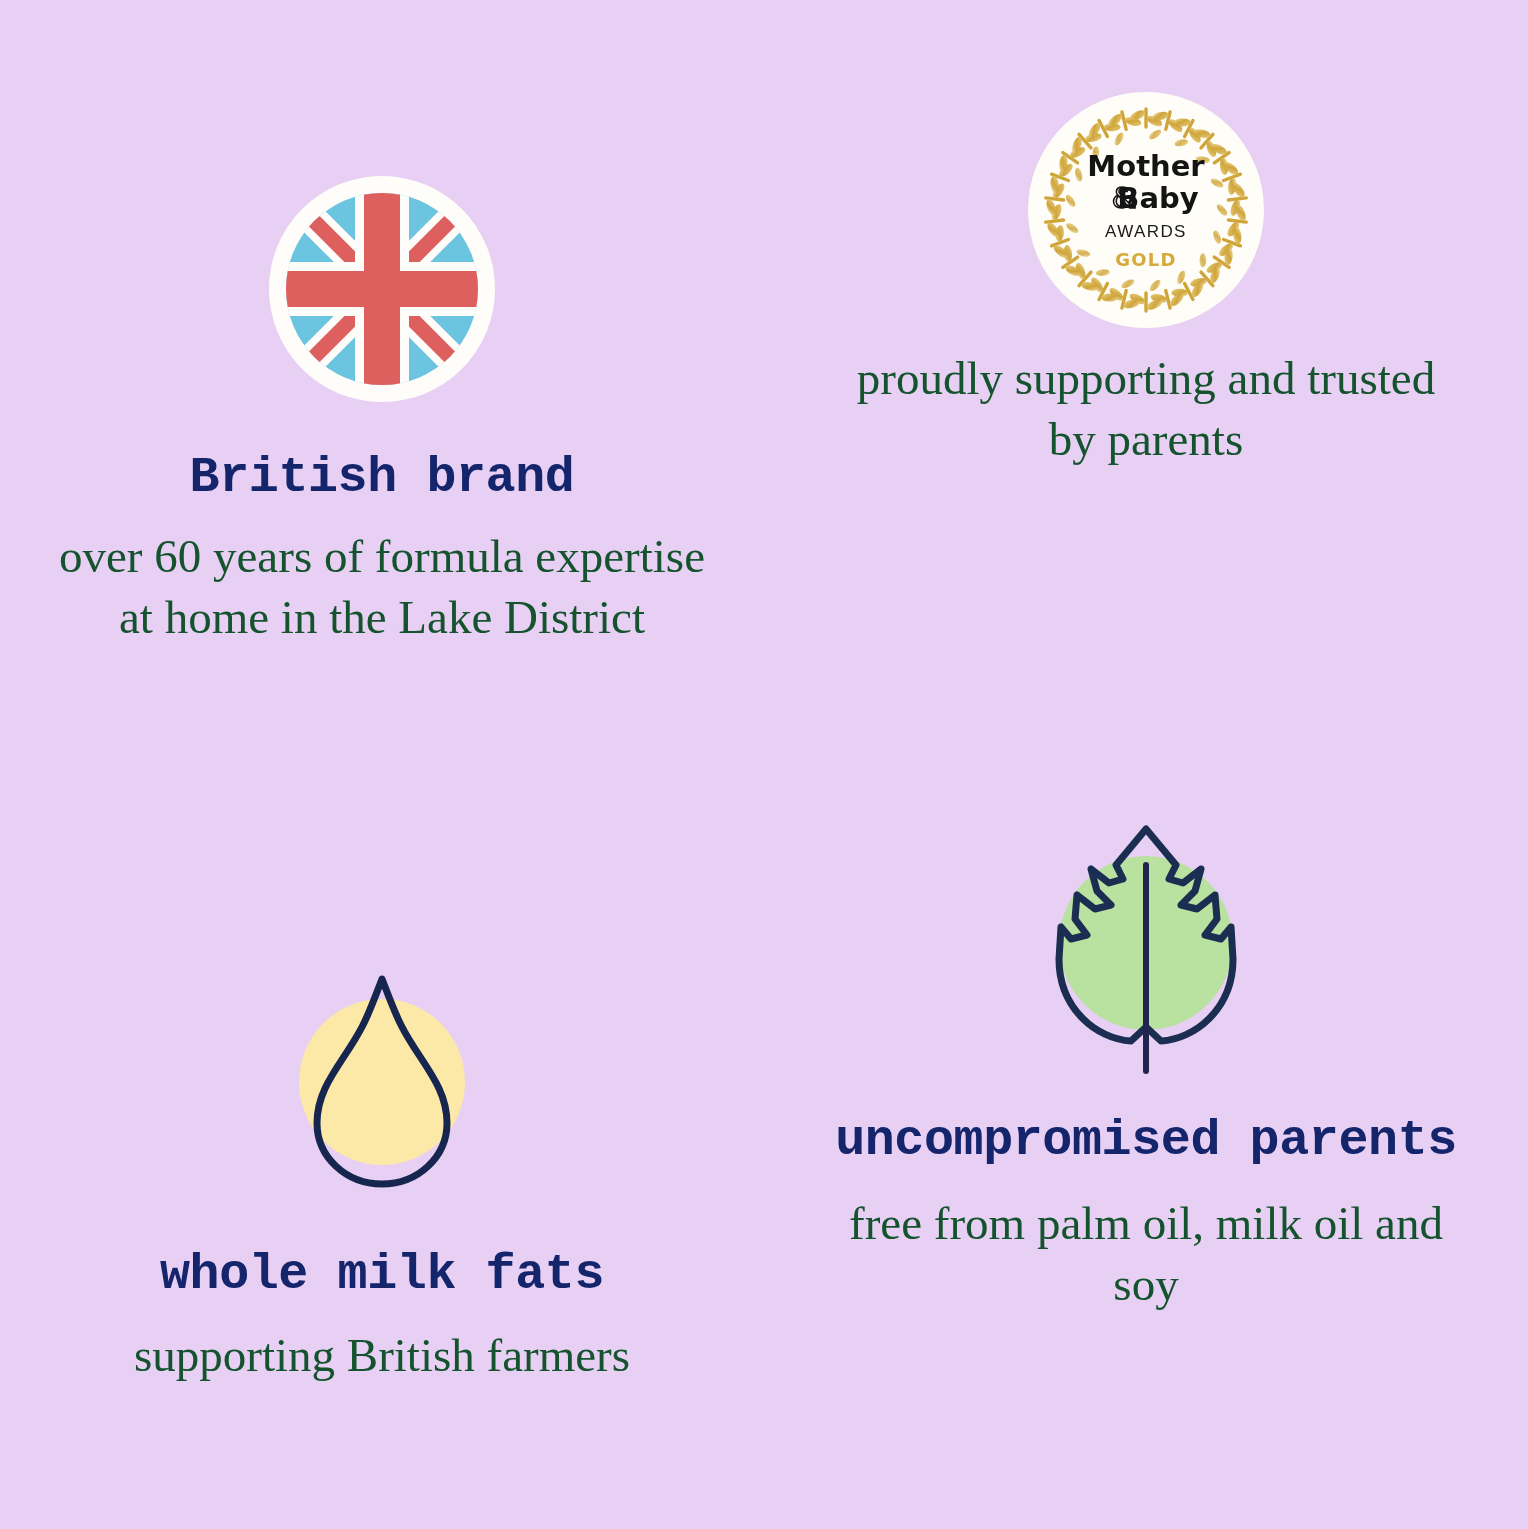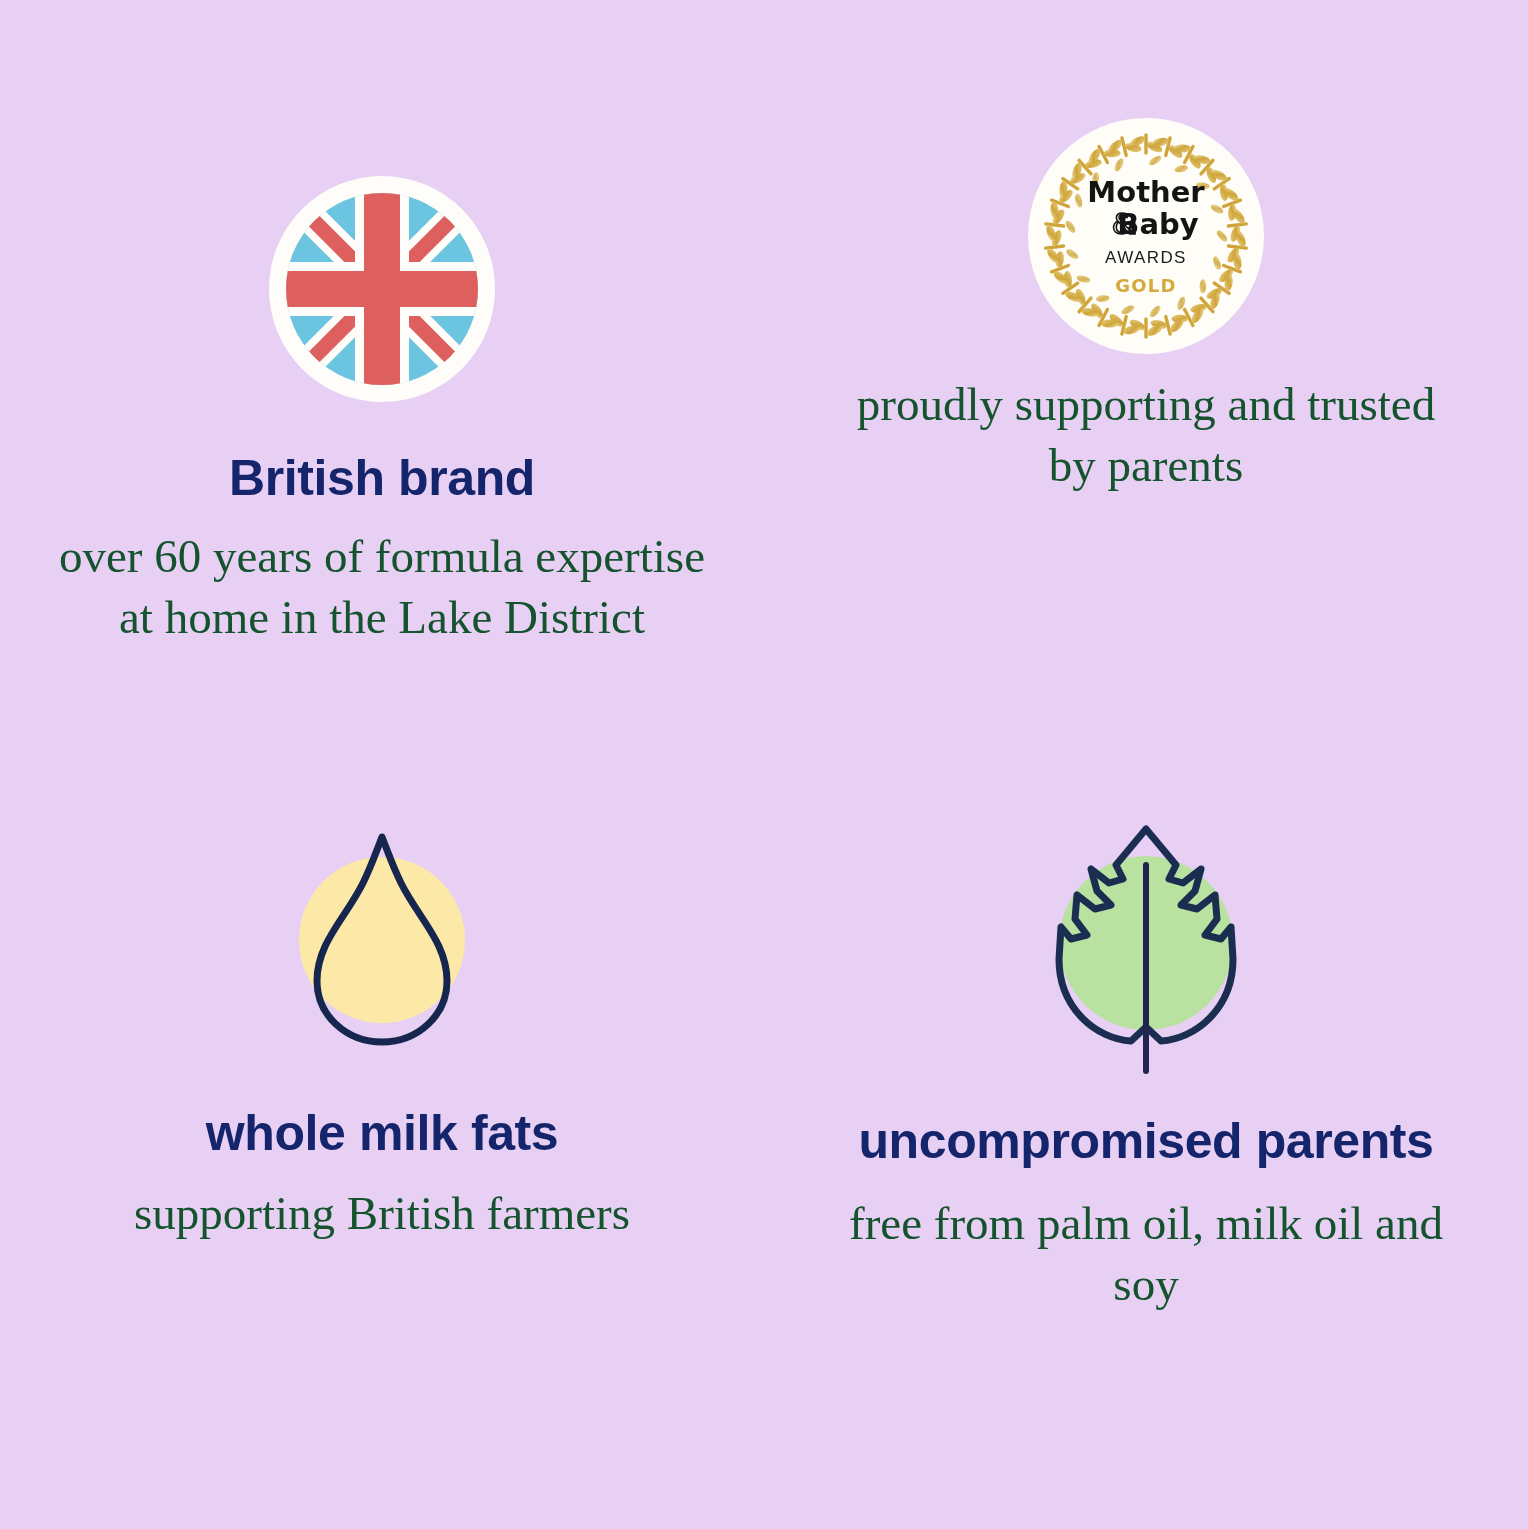--- a/index.html
+++ b/index.html
@@ -28,32 +28,32 @@
     grid-template-rows: 765px 764px;
   }
   .cell {
     display: flex;
     flex-direction: column;
     align-items: center;
     box-sizing: border-box;
   }
   
   .cell-british     { padding-top: 176px; }
-  .cell-award       { padding-top: 118px; }
-  .cell-milk        { padding-top: 50px;  }
+  .cell-award       { padding-top: 92px; }
+  .cell-milk        { padding-top: 50px; justify-content: center;  }
   .cell-recipes     { padding-top: 48px;  }
 
   .icon-wrap {
     position: relative;
     display: block;
   }
   .icon-wrap svg { display: block; }
 
   .headline {
-    font-family: Liberation Sans, sans-serif;
+    font-family: Liberation Mono, monospace;
     font-weight: 700;
     color: #15256b;
     font-size: 50px;
     line-height: 1.12;
     letter-spacing: -0.4px;
     text-align: center;
     margin: 0;
   }
   .subline {
     font-family: "Liberation Serif", "DejaVu Serif", serif;

